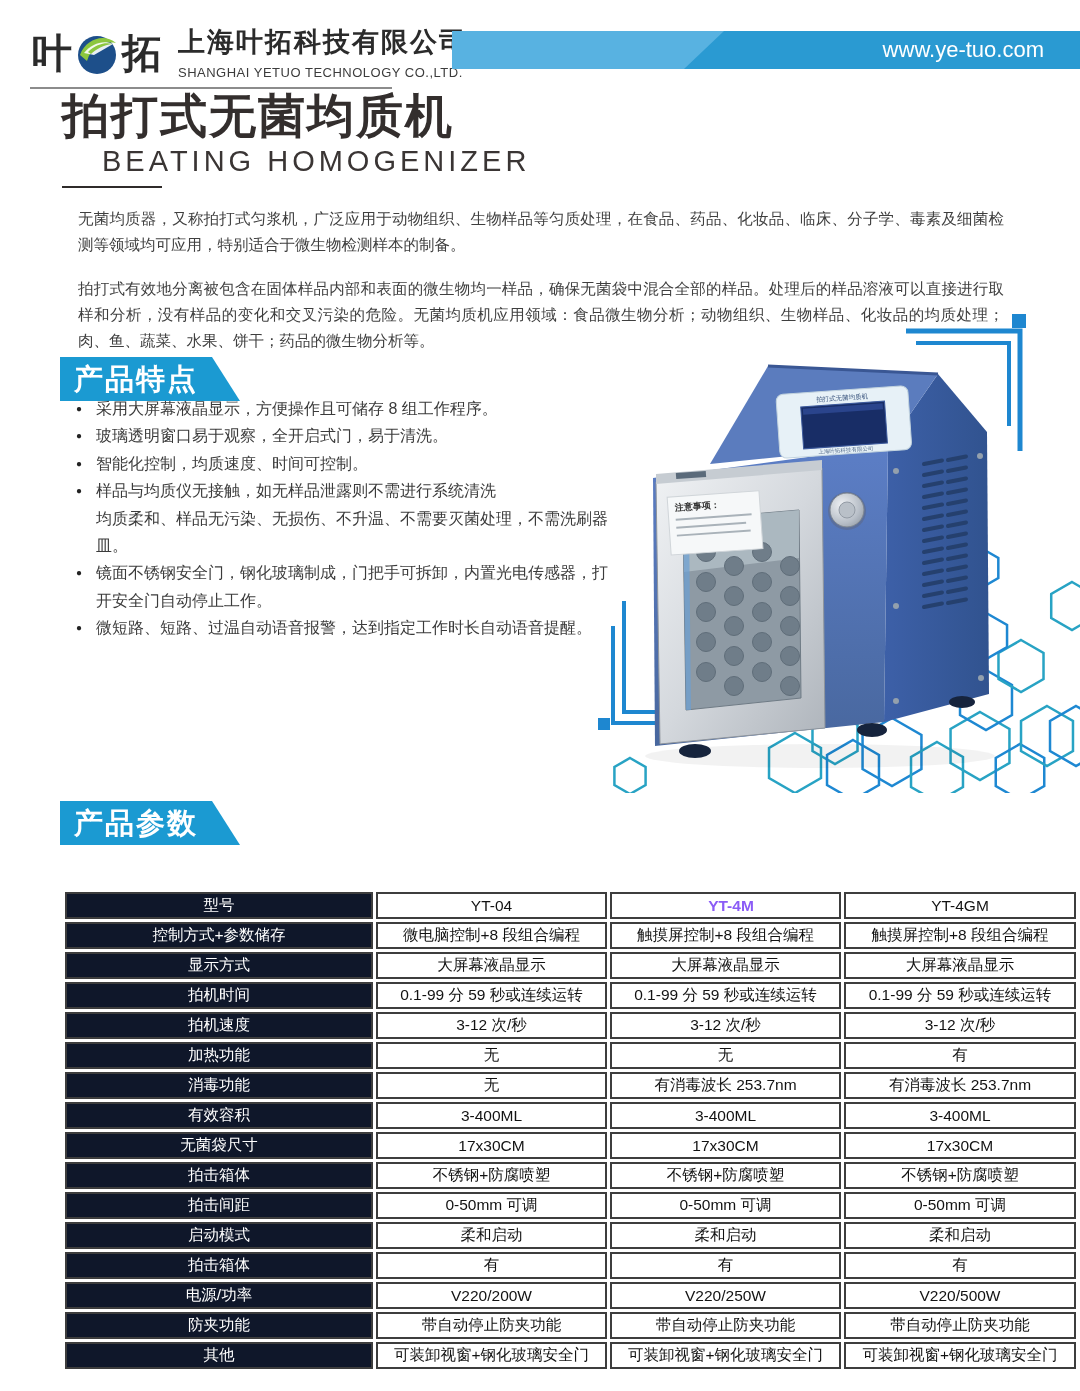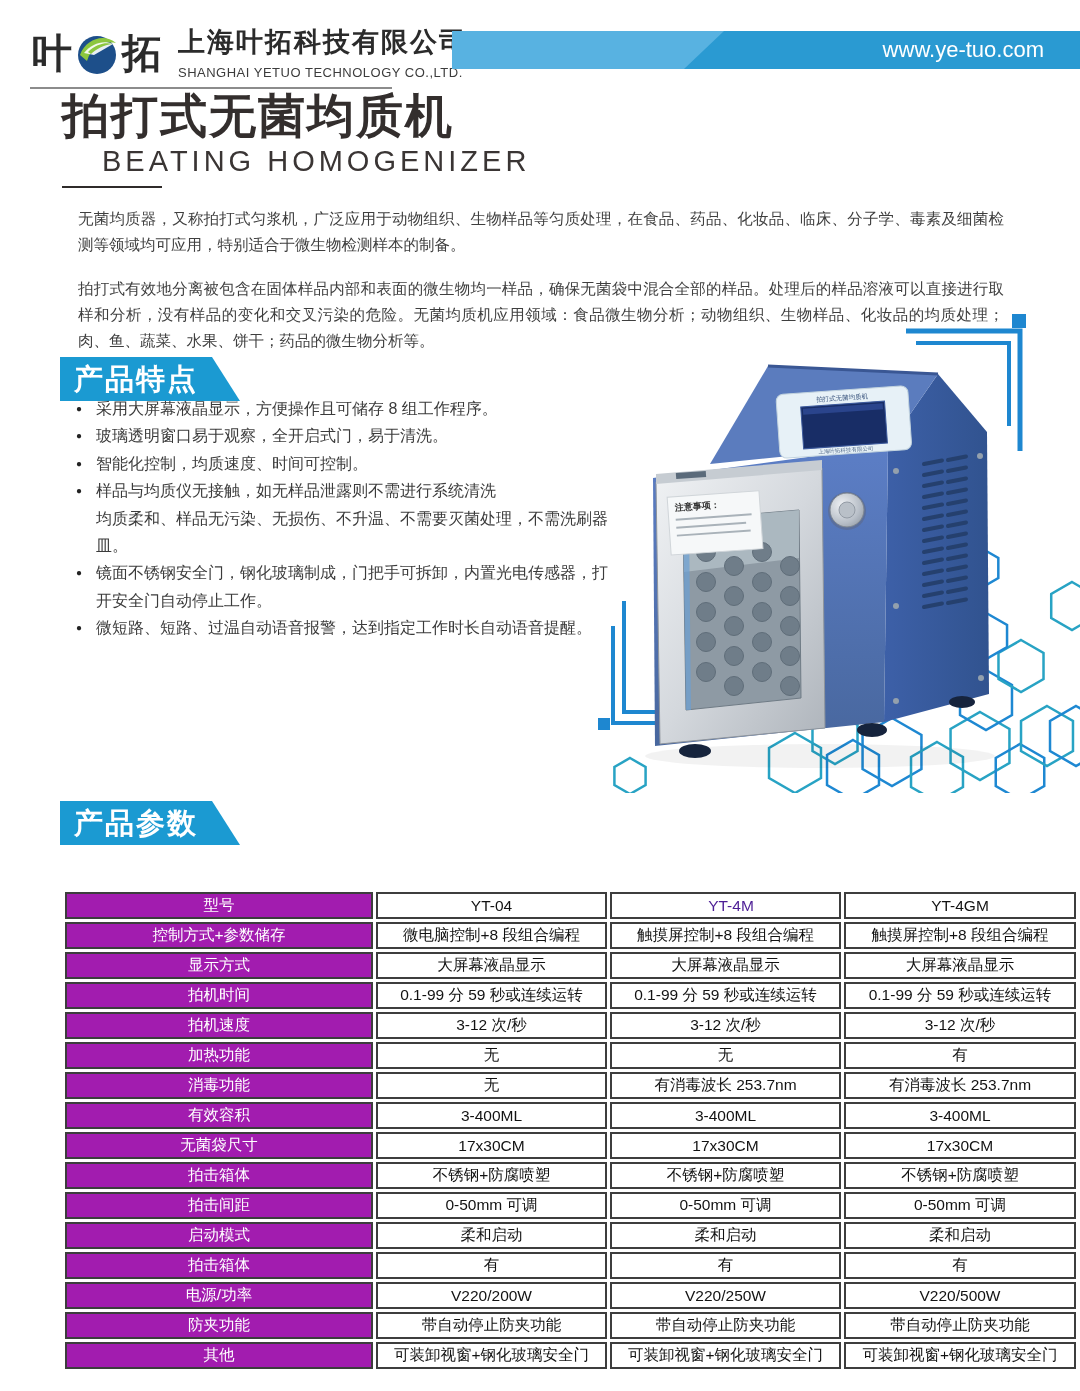--- a/index.html
+++ b/index.html
@@ -46,22 +46,22 @@
   .features-list li::before{content:"●";position:absolute;left:0;top:0;font-size:10px;color:#222;}
 
   
   .machine-fig{position:absolute;left:590px;top:306px;width:490px;height:487px;}
 
   
   .spec-table{position:absolute;left:62px;top:889px;border-collapse:separate;border-spacing:3px 3px;
     table-layout:fixed;width:1008px;}
   .spec-table td{border:2px solid #3d3d3d;height:17px;padding:1px 3px;text-align:center;
     font-size:15.5px;color:#121212;background:#fff;overflow:hidden;white-space:nowrap;}
-  .spec-table td.rowlabel{background:#a21caf;color:#fff;}
-  .spec-table td.hl{color:#4c1d95;font-weight:normal;padding-left:14px;}
+  .spec-table td.rowlabel{background:#0f172a;color:#fff;}
+  .spec-table td.hl{color:#8b5cf6;font-weight:bold;padding-left:14px;}
 </style>
 </head>
 <body>
 
 <div class="page">
 
   <div class="logo-row">
     <div class="logo-mark">
       <span>叶</span>
       <svg width="46" height="46" viewBox="0 0 46 46">

